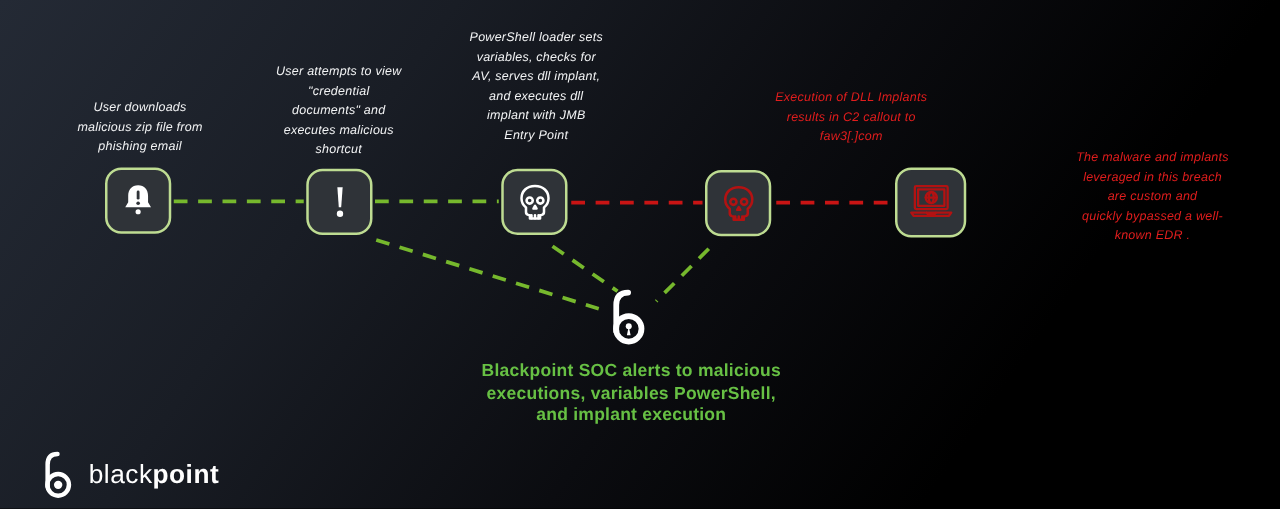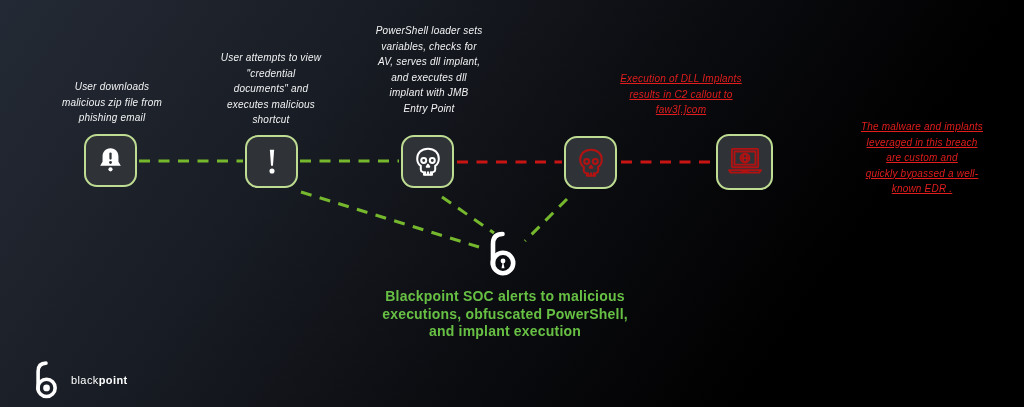--- a/index.html
+++ b/index.html
@@ -24,34 +24,34 @@
   .caption{
     position:absolute;
     transform:translateX(-50%);
     text-align:center;
     white-space:pre-line;
     font-style:italic;
     font-size:10px;line-height:15.5px;
     color:var(--text-white,#f2f3f4);
     letter-spacing:.2px;
   }
-  .caption.red{color:var(--text-red,#e11d1d);text-decoration:underline;}
+  .caption.red{color:var(--text-red,#e11d1d);}
   .caption.green{
     font-style:normal;font-weight:bold;
     font-size:14px;line-height:17.5px;
     color:var(--text-green,#67c044);
     letter-spacing:.2px;
   }
   .blogo{position:absolute;left:482px;top:230px;}
   .brand{
     position:absolute;left:28px;top:360px;
     display:flex;align-items:center;gap:7px;
     color:#fff;
   }
-  .brand .name{font-size:11px;letter-spacing:.4px;}
+  .brand .name{font-size:21px;letter-spacing:.4px;}
   .brand .name b{font-weight:bold;}
 </style>
 </head>
 <body>
 
 <div class="stage">
 
   <svg class="connectors" width="1024" height="407" viewBox="0 0 1024 407">
     <g fill="none" stroke-width="3" stroke-dasharray="11 8.5">
       <line x1="139" y1="161" x2="243" y2="161" style="stroke:var(--line-green)"></line>
@@ -80,21 +80,21 @@
 Entry Point</div>
   <div class="caption red" style="left:681px;top:71px;width:215px">Execution of DLL Implants
 results in C2 callout to
 faw3[.]com</div>
   <div class="caption red" style="left:922px;top:119px;width:225px">The malware and implants
 leveraged in this breach
 are custom and
 quickly  bypassed a well-
 known EDR .</div>
   <div class="caption green" style="left:505px;top:288px;width:345px">Blackpoint SOC alerts to malicious
-executions, obfuscated PowerShell,
+executions, variables PowerShell,
 and implant execution</div>
 
   <div class="node" style="left:84px;top:134px">
     <svg width="33" height="33" viewBox="0 0 32 32">
       <path d="M16 4c-4.9 0-7.7 3.5-7.7 8.1v5.1L6 21.2h20l-2.3-4V12.1C23.7 7.5 20.9 4 16 4z" fill="#fff"></path>
       <circle cx="16" cy="24.6" r="2" fill="#fff"></circle>
       <rect x="14.9" y="8.2" width="2.2" height="7" rx="1.1" fill="var(--node-fill)"></rect>
       <circle cx="16" cy="18" r="1.4" fill="var(--node-fill)"></circle>
     </svg>
   </div>

